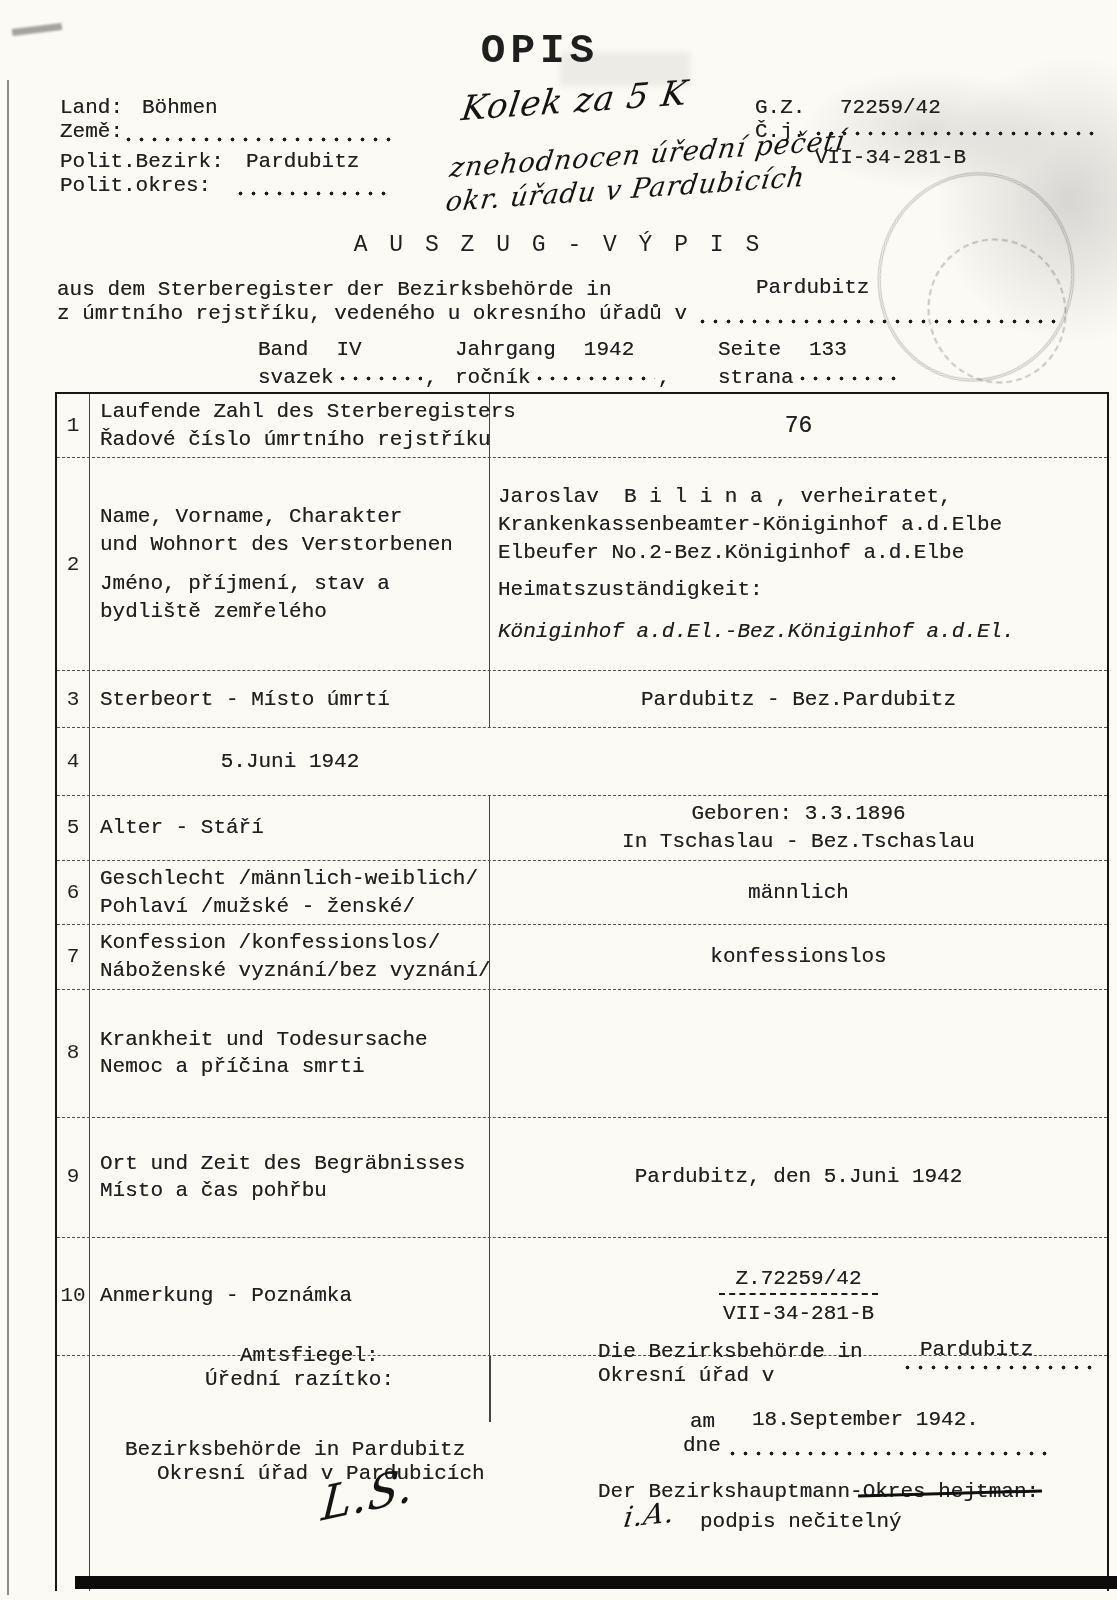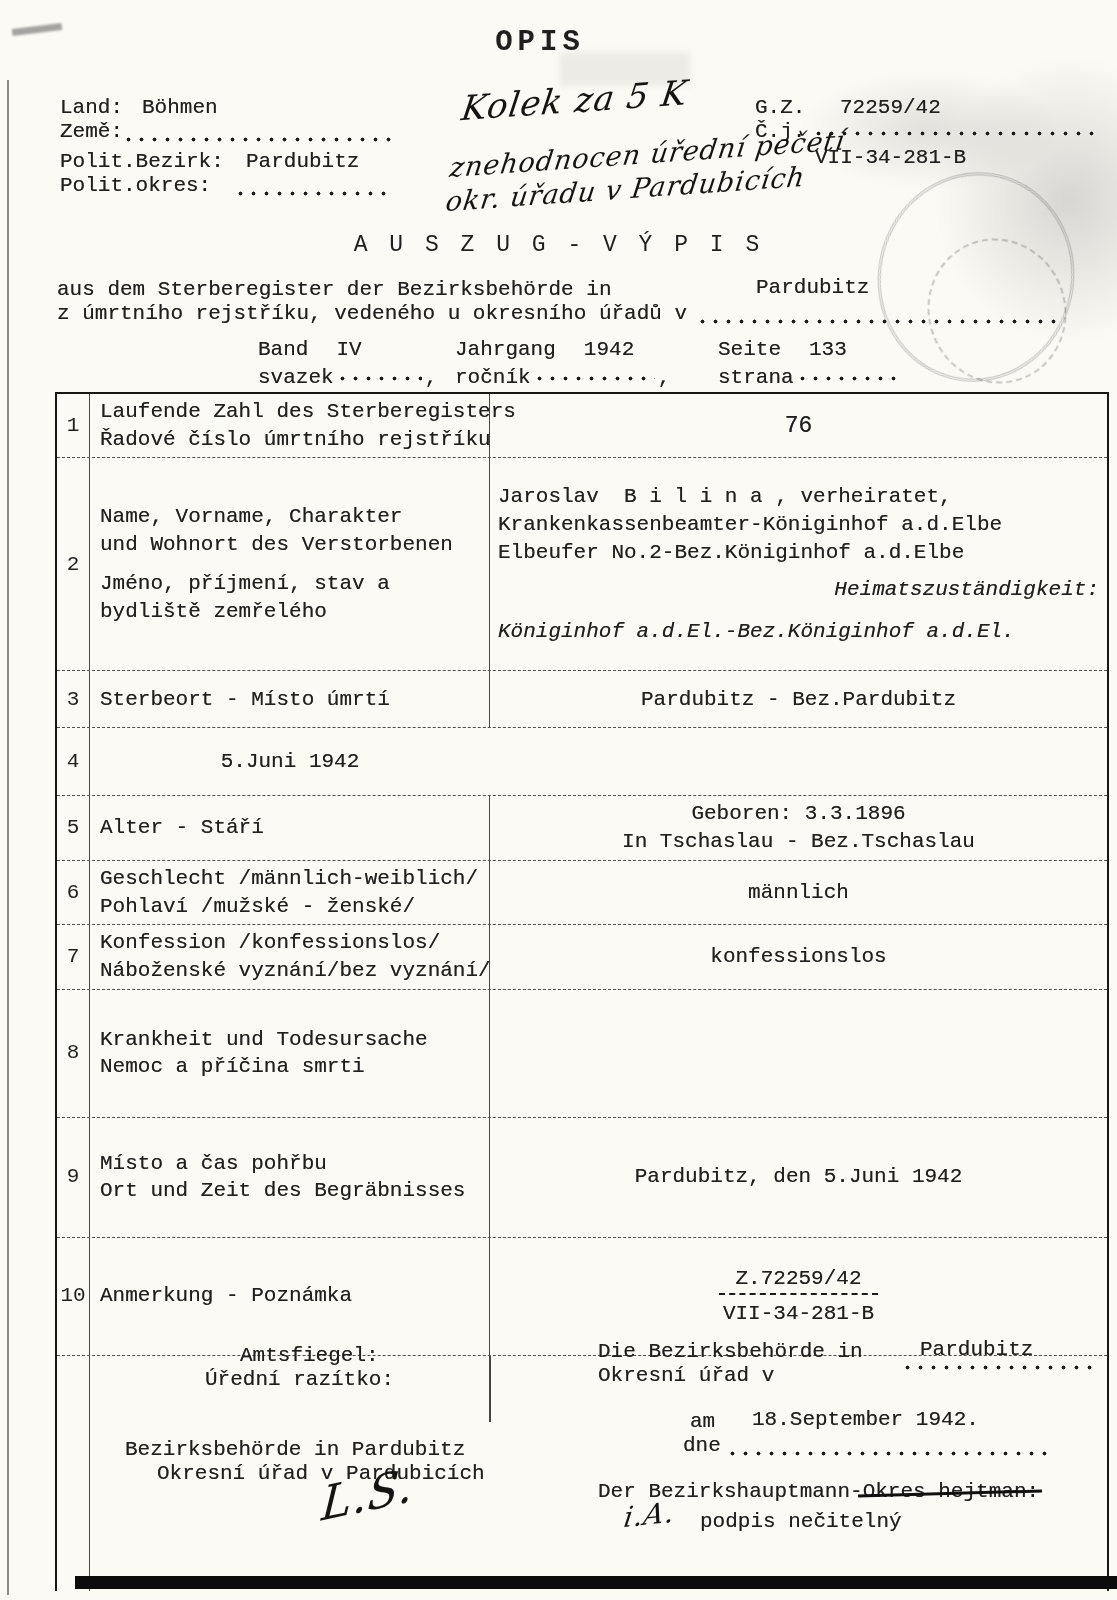--- a/index.html
+++ b/index.html
@@ -8,21 +8,21 @@
     background:#fbfaf5; overflow:hidden;
     font-family:"Liberation Mono", "DejaVu Sans Mono", monospace;
     color:#1f1f1f; font-size:21px; line-height:1.32;
   }
   .page * { box-sizing:border-box; }
   p { margin:0; }
   .abs { position:absolute; }
   .pre, p, span { white-space:pre; text-shadow:0 0 0.5px rgba(25,25,25,.6); }
 
   .title { left:380px; top:24px; width:320px; text-align:center;
-           font-size:29px; font-weight:bold; letter-spacing:5px; }
+           font-size:41px; font-weight:bold; letter-spacing:5px; }
   .subtitle { left:0; top:230px; width:1117px; text-align:center;
               font-size:23px; letter-spacing:4px; }
 
   
   .dots { position:absolute; height:5px;
     background-image:radial-gradient(circle at 2.5px 2.5px,#1d1d1d 1.7px,transparent 2.2px);
     background-size:13px 5px; background-repeat:repeat-x; }
   .dots-inline { display:inline-block; height:5px; margin:0 3px 2px 6px;
     background-image:radial-gradient(circle at 2.5px 2.5px,#1d1d1d 1.7px,transparent 2.2px);
     background-size:13px 5px; background-repeat:repeat-x; }
@@ -45,21 +45,21 @@
             display:flex; flex-direction:column; justify-content:center; }
   .tvalue { padding:4px 8px; display:flex; flex-direction:column;
             justify-content:center; text-align:center; }
   .tvalue.left { text-align:left; }
   .gap-top { margin-top:12px; }
   .r1 { min-height:58px; } .r2 { min-height:213px; } .r3 { min-height:57px; }
   .r4 { min-height:68px; } .r5 { min-height:55px; }  .r6 { min-height:52px; }
   .r7 { min-height:59px; } .r8 { min-height:128px; } .r9 { min-height:120px; }
   .r10 { min-height:118px; } .rfoot { min-height:236px; }
   .r1 .tvalue { font-size:23px; }
-  .r2 .tvalue p:nth-child(4) { text-align:right; margin-top:10px;font-style:italic; }
+  .r2 .tvalue p:nth-child(4) { text-align:left; margin-top:10px; }
   .r2 .tvalue p:nth-child(5) { margin-top:14px;font-style:italic; }
   .r8 .tvalue p + p { margin-top:16px; }
   .fcell { position:relative; }
   .divider-stub { position:absolute; left:399px; top:0; width:1.5px; height:66px;
                   background:#454545; }
 
   .dash-u { display:inline-block; border-bottom:2.5px dashed #1b1b1b;
             padding:0 16px 1px 16px; }
   .struck { position:relative; display:inline-block; }
   .struck::after { content:""; position:absolute; left:-5px; right:-3px; top:52%;
@@ -225,22 +225,22 @@
       <div class="tnum">8</div>
       <div class="tlabel">
         <p>Krankheit und Todesursache</p>
         <p>Nemoc a příčina smrti</p>
       </div>
     </div>
 
     <div class="trow r9">
       <div class="tnum">9</div>
       <div class="tlabel">
+        <p>Ort und Zeit des Begräbnisses</p>
         <p>Místo a čas pohřbu</p>
-        <p>Ort und Zeit des Begräbnisses</p>
       </div>
       <div class="tvalue">
         <p>Pardubitz, den 5.Juni 1942</p>
       </div>
     </div>
 
     <div class="trow r10">
       <div class="tnum">10</div>
       <div class="tlabel">
         <p>Anmerkung - Poznámka</p>

